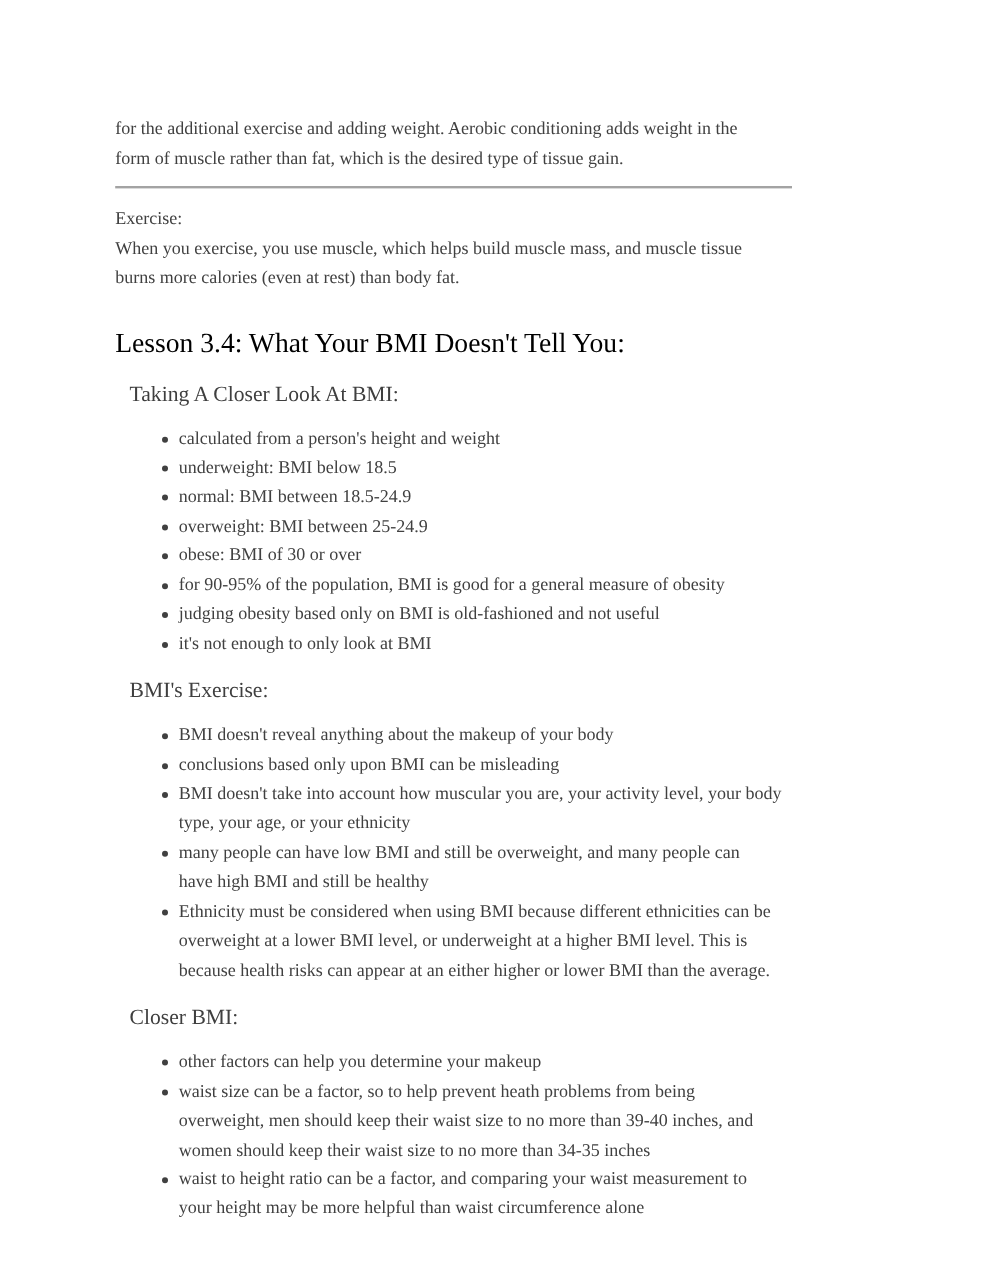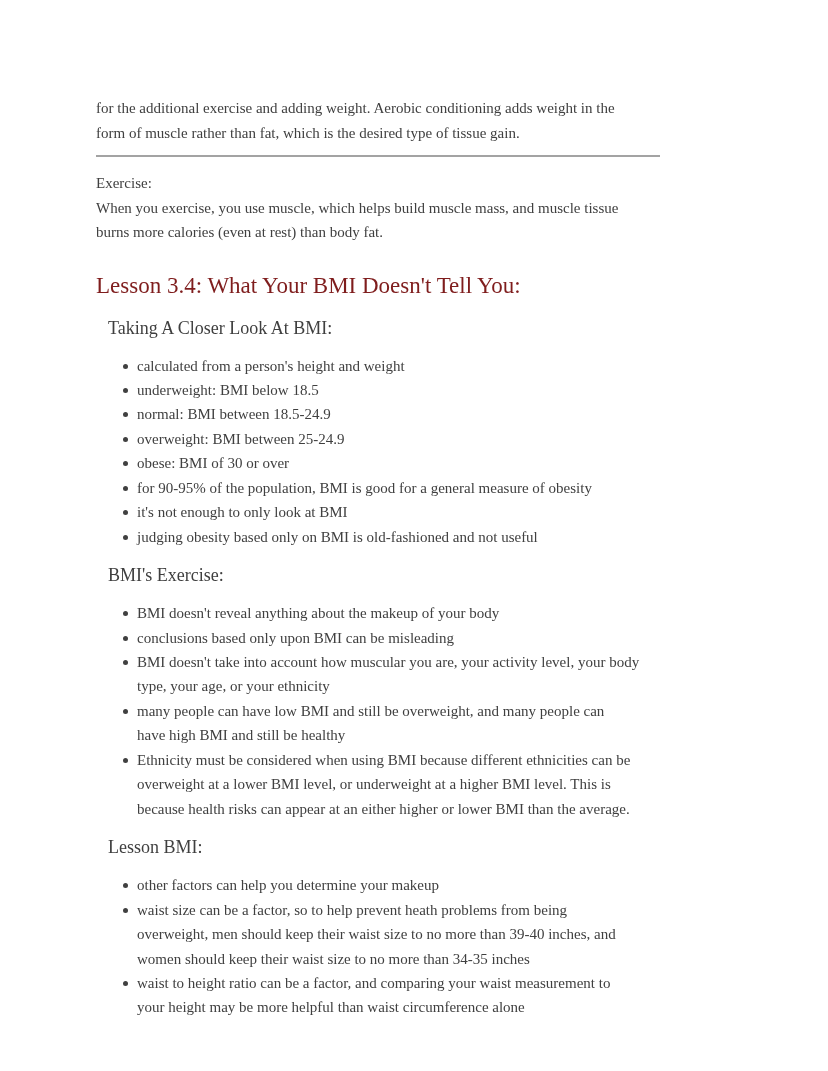--- a/index.html
+++ b/index.html
@@ -31,33 +31,33 @@
     width: 635px;
     background: #a3a3a3;
     margin: 10px 0 14px 0;
     border: none;
   }
   .h1 {
     margin: 24px 0 0 0;
     font-size: 23px;
     line-height: 33px;
     font-weight: 400;
-    color: #7f1d1d;
+    color: #000000;
     white-space: pre;
   }
   .h2 {
     margin: 12px;
     font-size: 18px;
     line-height: 28px;
     font-weight: 400;
     color: #3f3f3f;
     white-space: pre;
   }
   ul.bullets {
-    margin: 0;
+    margin: 12px;
     padding: 0;
     list-style: none;
   }
   ul.bullets li {
     position: relative;
     padding-left: 41px;
     font-size: 15px;
     line-height: 24.45px;
     color: #404040;
   }
@@ -90,38 +90,38 @@
     <h1 class="h1">Lesson 3.4: What Your BMI Doesn't Tell You:</h1>
 
     <h2 class="h2">Taking A Closer Look At BMI:</h2>
     <ul class="bullets">
       <li><span class="bullet-dot"></span><span class="li-text">calculated from a person's height and weight</span></li>
       <li><span class="bullet-dot"></span><span class="li-text">underweight: BMI below 18.5</span></li>
       <li><span class="bullet-dot"></span><span class="li-text">normal: BMI between 18.5-24.9</span></li>
       <li><span class="bullet-dot"></span><span class="li-text">overweight: BMI between 25-24.9</span></li>
       <li><span class="bullet-dot"></span><span class="li-text">obese: BMI of 30 or over</span></li>
       <li><span class="bullet-dot"></span><span class="li-text">for 90-95% of the population, BMI is good for a general measure of obesity</span></li>
+      <li><span class="bullet-dot"></span><span class="li-text">judging obesity based only on BMI is old-fashioned and not useful</span></li>
       <li><span class="bullet-dot"></span><span class="li-text">it's not enough to only look at BMI</span></li>
-      <li><span class="bullet-dot"></span><span class="li-text">judging obesity based only on BMI is old-fashioned and not useful</span></li>
     </ul>
 
     <h2 class="h2">BMI's Exercise:</h2>
     <ul class="bullets">
       <li><span class="bullet-dot"></span><span class="li-text">BMI doesn't reveal anything about the makeup of your body</span></li>
       <li><span class="bullet-dot"></span><span class="li-text">conclusions based only upon BMI can be misleading</span></li>
       <li><span class="bullet-dot"></span><span class="li-text">BMI doesn't take into account how muscular you are, your activity level, your body
 type, your age, or your ethnicity</span></li>
       <li><span class="bullet-dot"></span><span class="li-text">many people can have low BMI and still be overweight, and many people can
 have high BMI and still be healthy</span></li>
       <li><span class="bullet-dot"></span><span class="li-text">Ethnicity must be considered when using BMI because different ethnicities can be
 overweight at a lower BMI level, or underweight at a higher BMI level. This is
 because health risks can appear at an either higher or lower BMI than the average.</span></li>
     </ul>
 
-    <h2 class="h2">Lesson BMI:</h2>
+    <h2 class="h2">Closer BMI:</h2>
     <ul class="bullets">
       <li><span class="bullet-dot"></span><span class="li-text">other factors can help you determine your makeup</span></li>
       <li><span class="bullet-dot"></span><span class="li-text">waist size can be a factor, so to help prevent heath problems from being
 overweight, men should keep their waist size to no more than 39-40 inches, and
 women should keep their waist size to no more than 34-35 inches</span></li>
       <li><span class="bullet-dot"></span><span class="li-text">waist to height ratio can be a factor, and comparing your waist measurement to
 your height may be more helpful than waist circumference alone</span></li>
     </ul>
 
   </div>

